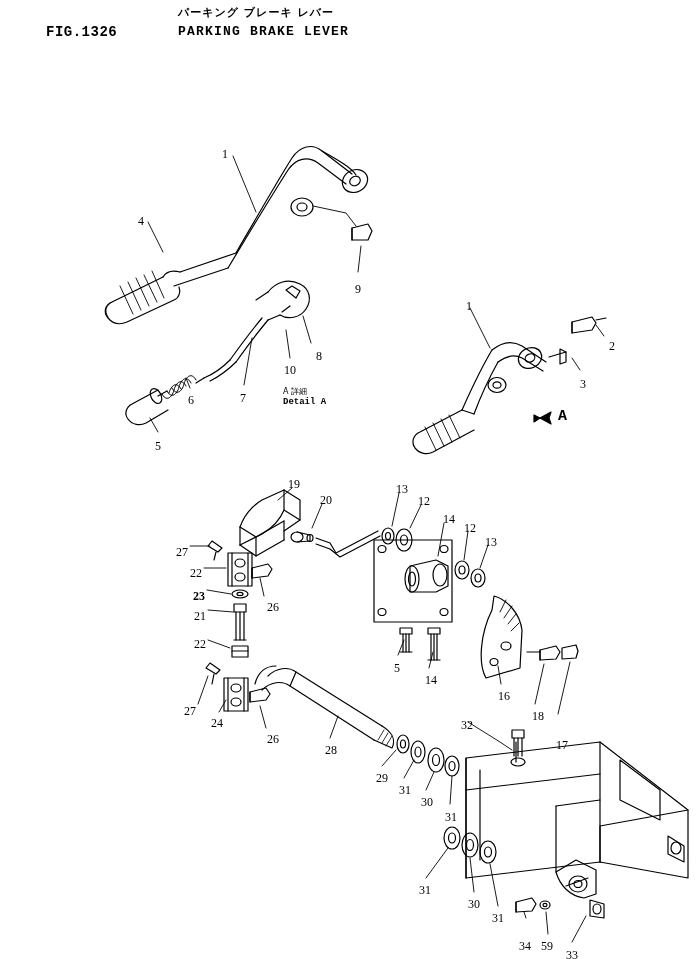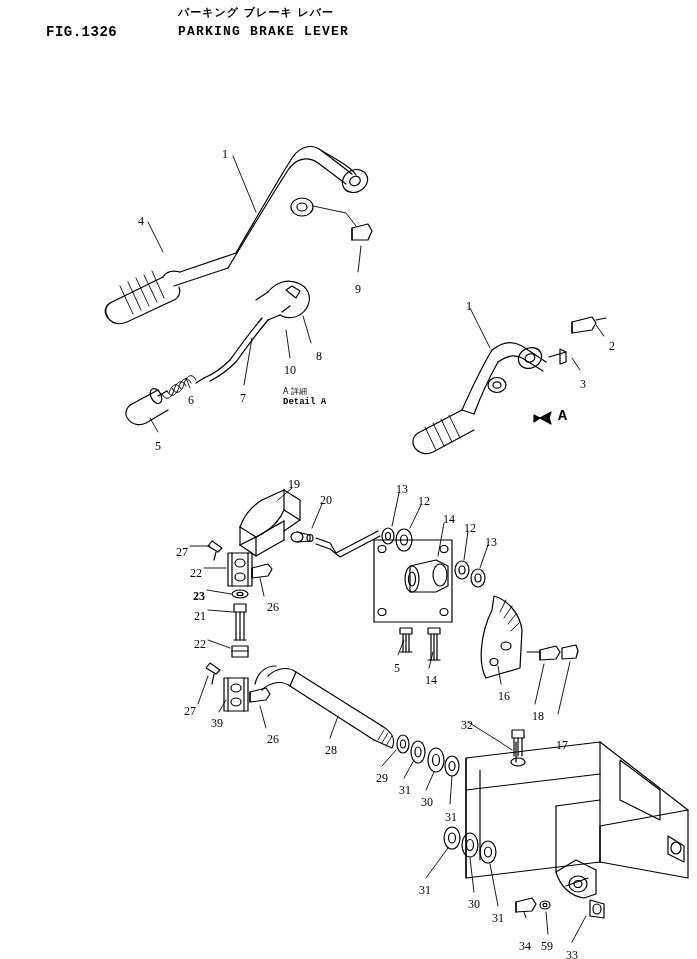--- a/index.html
+++ b/index.html
@@ -395,21 +395,21 @@
   <div class="callout" style="left:193px;top:590px;font-weight:bold;">23</div>
   <div class="callout" style="left:194px;top:610px;">21</div>
   <div class="callout" style="left:194px;top:638px;">22</div>
   <div class="callout" style="left:267px;top:601px;">26</div>
   <div class="callout" style="left:394px;top:662px;">5</div>
   <div class="callout" style="left:425px;top:674px;">14</div>
   <div class="callout" style="left:498px;top:690px;">16</div>
   <div class="callout" style="left:532px;top:710px;">18</div>
   <div class="callout" style="left:556px;top:721px;margin-top:18px;">17</div>
   <div class="callout" style="left:184px;top:705px;">27</div>
-  <div class="callout" style="left:211px;top:717px;">39</div>
+  <div class="callout" style="left:211px;top:717px;">24</div>
   <div class="callout" style="left:267px;top:733px;">26</div>
   <div class="callout" style="left:325px;top:744px;">28</div>
   <div class="callout" style="left:376px;top:772px;">29</div>
   <div class="callout" style="left:399px;top:784px;">31</div>
   <div class="callout" style="left:421px;top:796px;">30</div>
   <div class="callout" style="left:445px;top:811px;">31</div>
   <div class="callout" style="left:461px;top:719px;">32</div>
   <div class="callout" style="left:419px;top:884px;">31</div>
   <div class="callout" style="left:468px;top:898px;">30</div>
   <div class="callout" style="left:492px;top:912px;">31</div>

